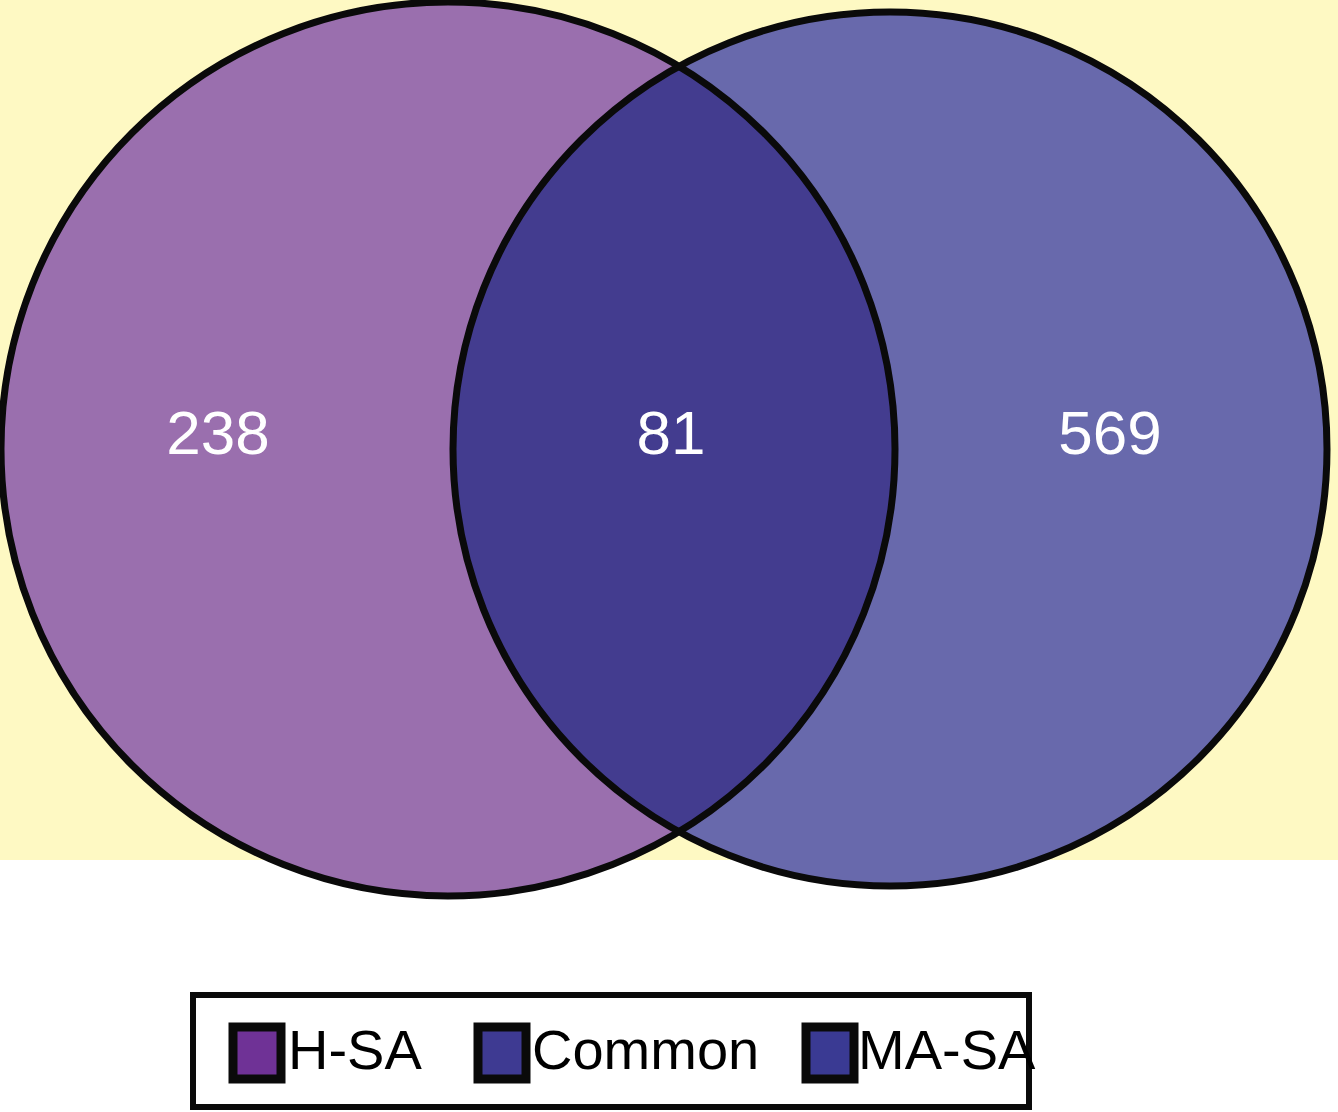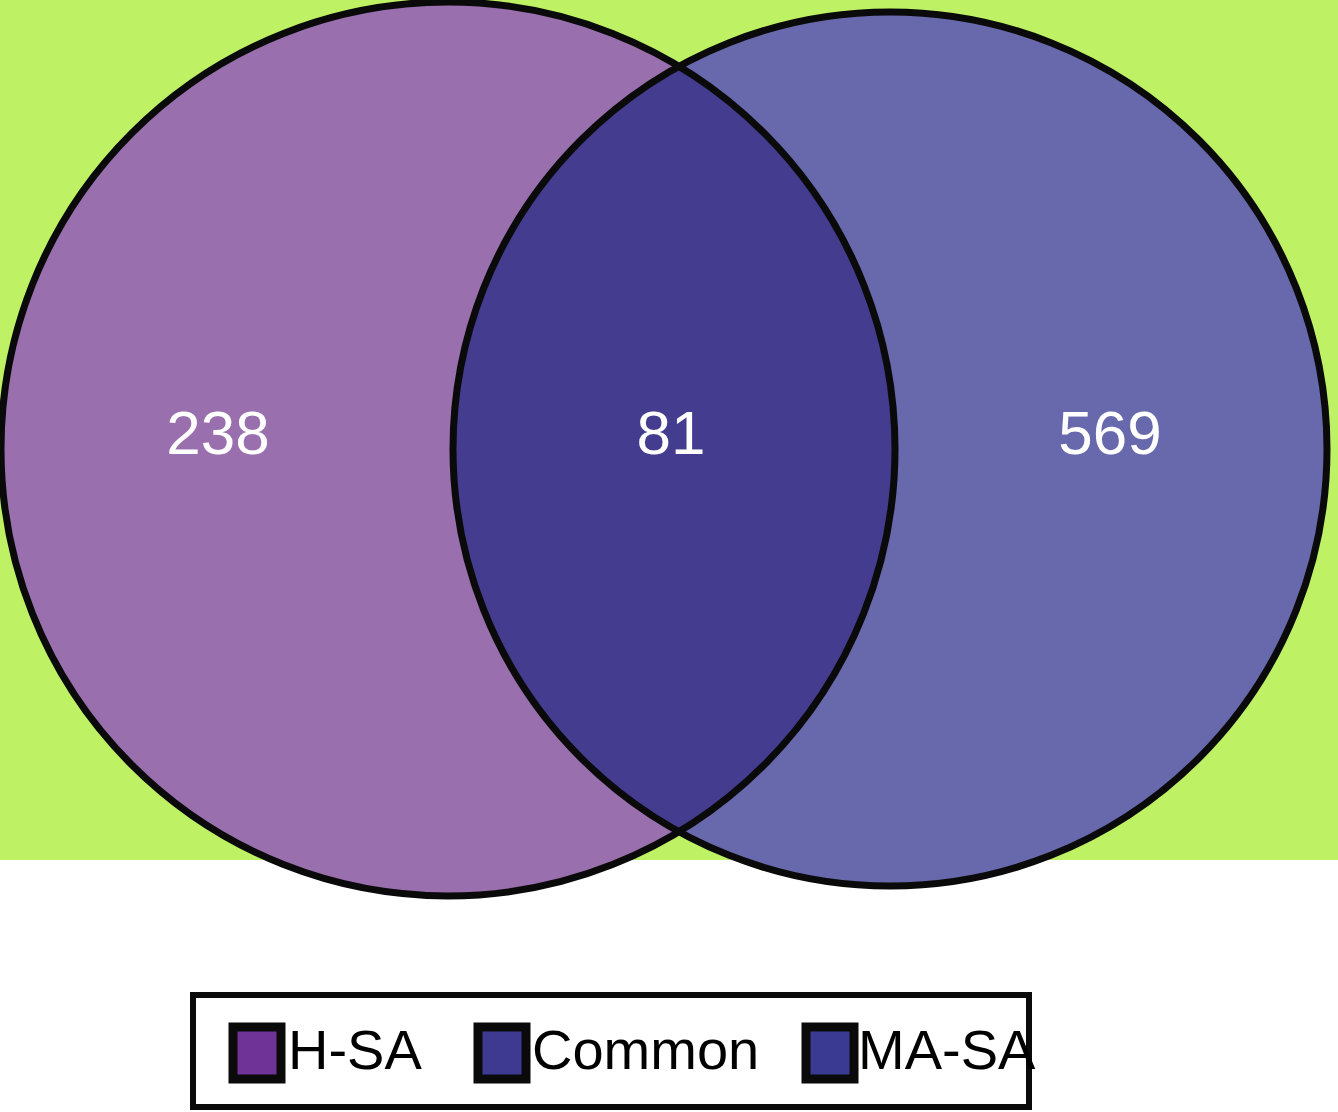--- a/index.html
+++ b/index.html
@@ -10,21 +10,21 @@
   body {
     width: 1338px;
     height: 1112px;
     font-family: "Liberation Sans", sans-serif;
     overflow: hidden;
   }
   #figure {
     position: relative;
     width: 1338px;
     height: 860px;
-    background: #bef264;
+    background: #fef9c3;
   }
   #venn-svg {
     position: absolute;
     left: 0;
     top: 0;
     width: 1338px;
     height: 1112px;
     display: block;
   }
   .count-label {

